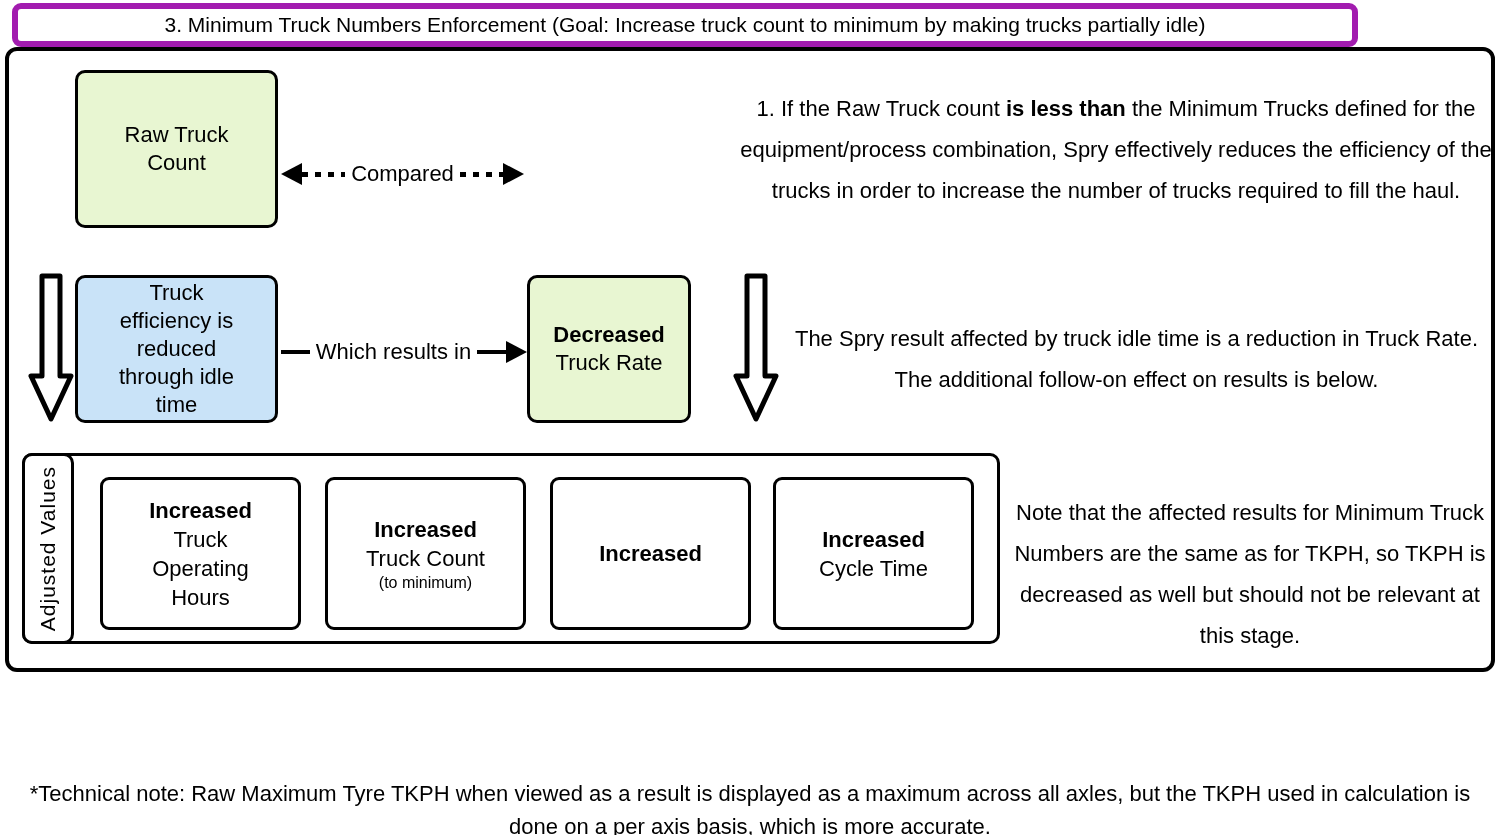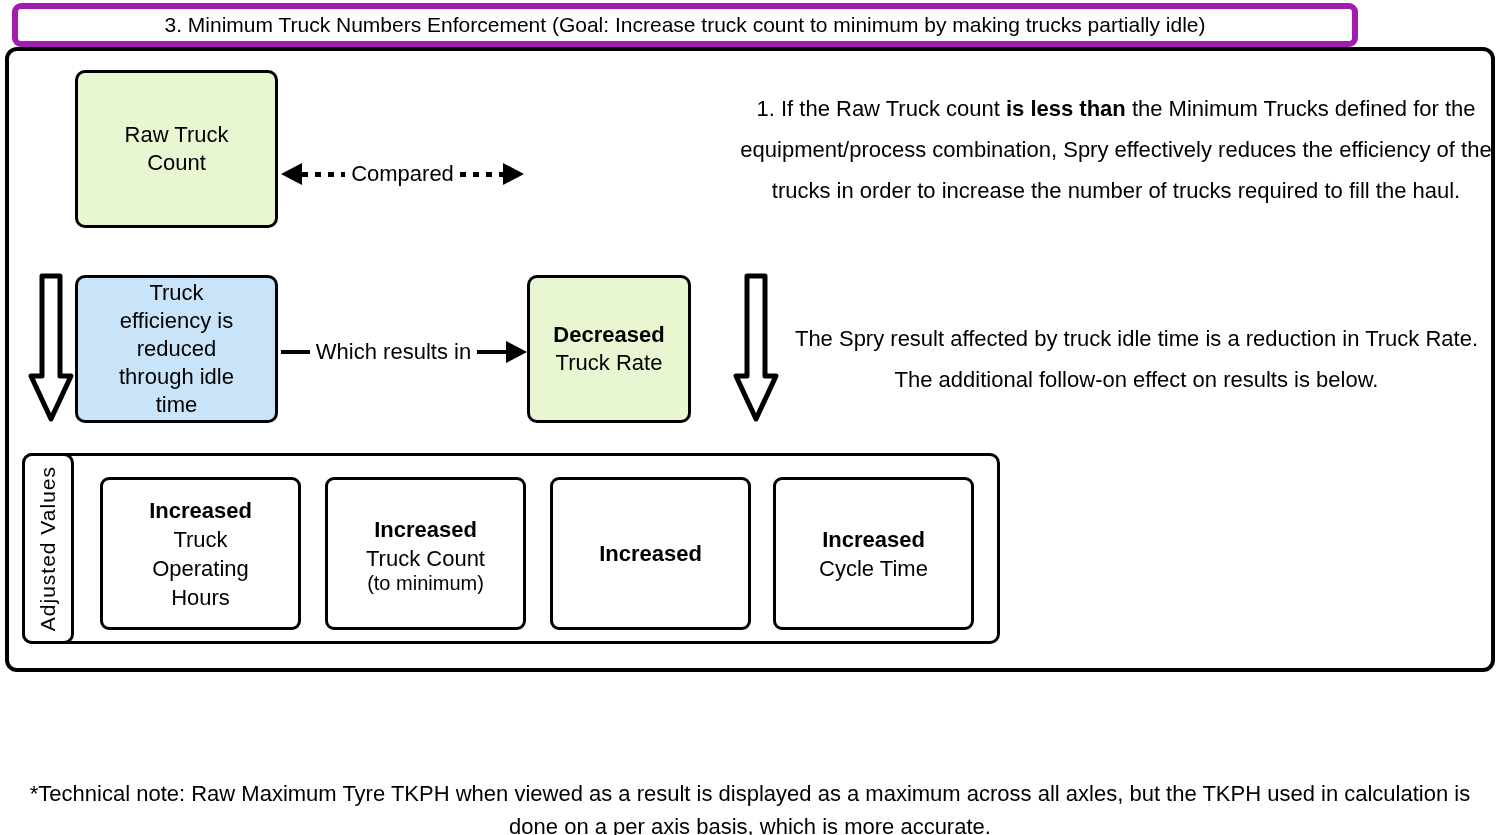--- a/index.html
+++ b/index.html
@@ -110,21 +110,21 @@
     width: 201px; height: 153px;
     background: #fff;
     border: 3px solid #000;
     border-radius: 9px;
     display: flex; flex-direction: column;
     align-items: center; justify-content: center;
     text-align: center;
     z-index: 2;
   }
   .adj-box .box-title { font-size: 22px; line-height: 29px; }
-  .adj-box .box-sub { font-size: 20px; line-height: 20px; }
+  .adj-box .box-sub { font-size: 16px; line-height: 20px; }
   .box-sub:empty { display: none; }
   .wrap-narrow { max-width: 140px; }
   .footer-txt {
     position: absolute;
     left: 12px; width: 1476px;
     text-align: center;
     font-size: 22px;
     line-height: 33px;
     z-index: 2;
   }
@@ -204,17 +204,18 @@
     <div class="box-title bold">Increased</div>
 
   </div>
 
   <div class="adj-box" style="left:773px;">
     <div class="box-title bold">Increased</div>
     <div class="box-title" style="max-width:135px">Cycle Time</div>
 
   </div>
 
+  <div class="txt" style="left:1005px; top:492px; width:490px;">Note that the affected results for Minimum Truck Numbers are the same as for TKPH, so TKPH is decreased as well but should not be relevant at this stage.</div>
 
 
   <div class="footer-txt" style="top:777px;">*Technical note: Raw Maximum Tyre TKPH when viewed as a result is displayed as a maximum across all axles, but the TKPH used in calculation is done on a per axis basis, which is more accurate.</div>
 
 </div>
 
 </body></html>

